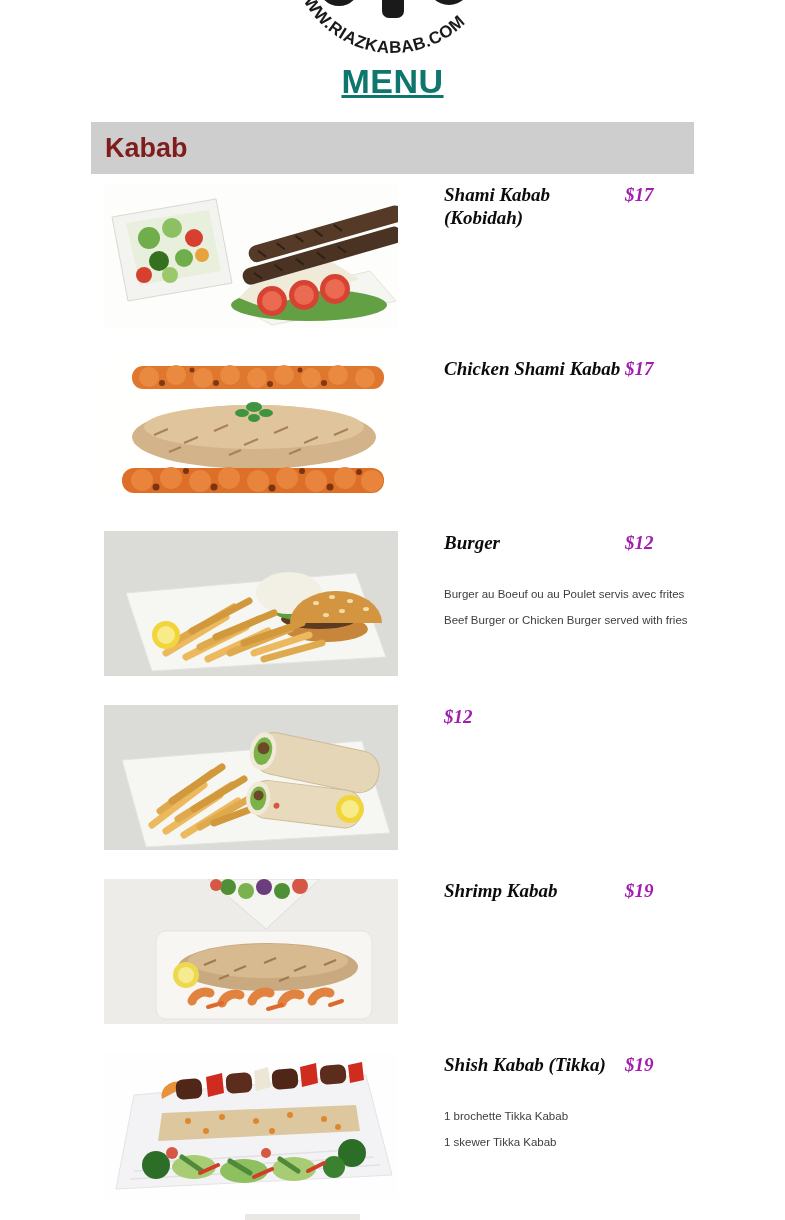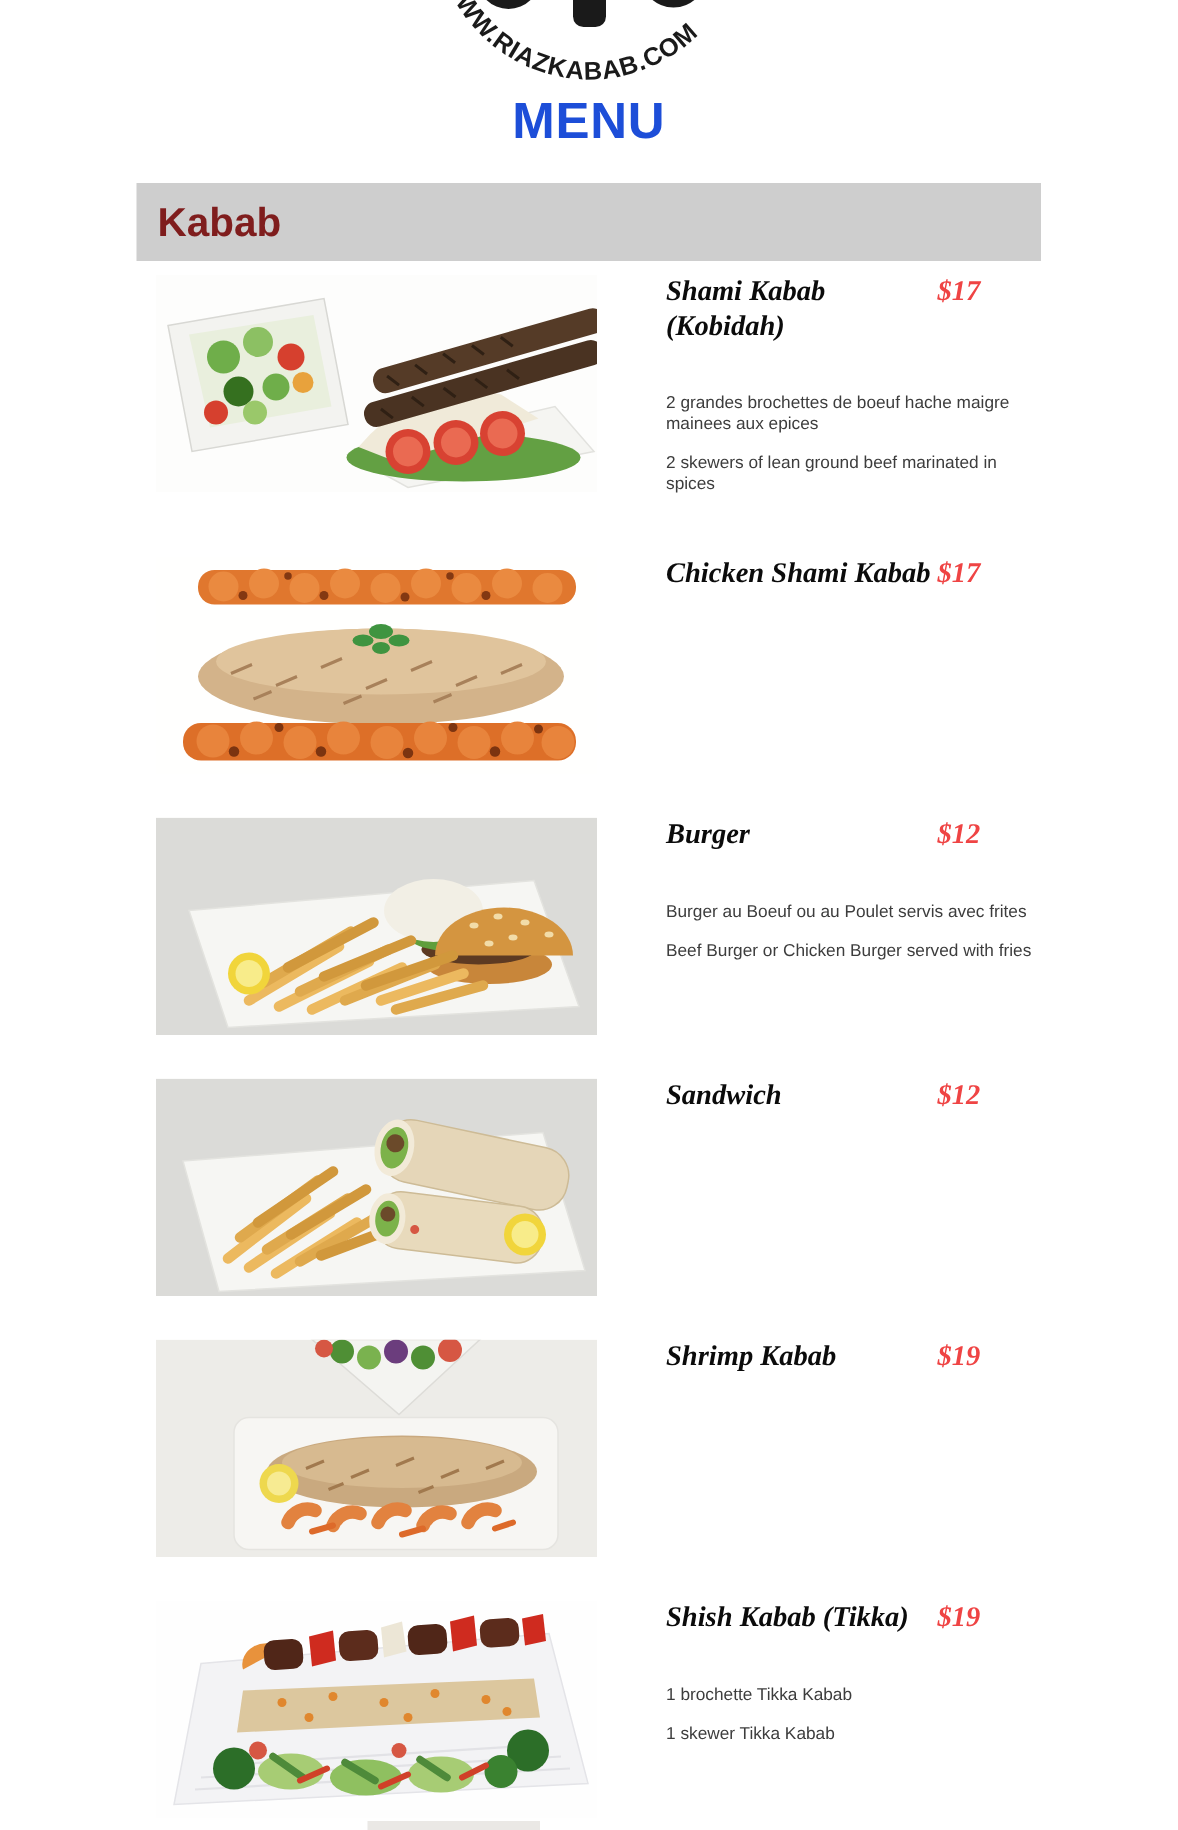--- a/index.html
+++ b/index.html
@@ -4,38 +4,38 @@
 <style>
   html,body{margin:0;padding:0;background:#fff;}
   .page{
     width:785px;height:1220px;margin:0 auto;background:#fff;overflow:hidden;
     position:relative;font-family:"Liberation Sans",sans-serif;color:#0b0b0b;
   }
   .logo-band{height:55px;display:flex;justify-content:center;overflow:hidden;}
   .logo-band svg{display:block;}
   .menu-title{
     text-align:center;font-size:34px;font-weight:700;letter-spacing:0.5px;
-    margin:6px 0 0;line-height:40px;color:#1d4ed8;
+    margin:6px 0 0;line-height:40px;color:#0f766e;text-decoration:underline;
   }
   .section-header{
     width:603px;height:52px;margin:21px auto 0;background:#cecece;
     display:flex;align-items:center;box-sizing:border-box;padding-left:14px;
   }
   .section-title{font-size:27px;font-weight:700;color:#7f1d1d;}
   .items{width:603px;margin:9px auto 0;}
   .menu-item{display:flex;align-items:flex-start;margin-bottom:29px;}
   .item-photo{width:294px;height:145px;margin-left:13px;flex:none;overflow:hidden;}
   .item-photo svg{display:block;width:294px;height:145px;}
   .item-text{margin-left:46px;width:250px;flex:none;}
   .item-header{display:flex;align-items:flex-start;font-family:Liberation Serif, serif;}
   .item-title{
     width:181px;font-size:19px;line-height:23px;font-weight:700;
     font-style:italic;color:#0b0b0b;
   }
-  .item-price{font-size:19px;line-height:23px;font-weight:700;font-style:italic;color:#ef4444;}
+  .item-price{font-size:19px;line-height:23px;font-weight:700;font-style:italic;color:#a21caf;}
   .item-descs{margin-top:33px;}
   .desc{font-size:11.5px;line-height:14px;color:#3d3d3d;}
   .desc + .desc{margin-top:12px;}
   .next-photo-peek{position:absolute;left:245px;top:1214px;width:115px;height:6px;background:#eae8e5;}
 </style>
 </head>
 <body>
 
 <div class="page">
 
@@ -89,24 +89,20 @@
             <circle cx="200" cy="112" r="10" fill="#ea6a52"></circle>
           <circle cx="231" cy="106" r="15" fill="#d84232"></circle>
             <circle cx="231" cy="106" r="10" fill="#ea6a52"></circle>
         </svg>
       </div>
       <div class="item-text">
         <div class="item-header">
           <div class="item-title">Shami Kabab (Kobidah)</div>
           <div class="item-price">$17</div>
         </div>
-        <div class="item-descs">
-          <p class="desc">2 grandes brochettes de boeuf hache maigre mainees aux epices</p>
-          <p class="desc">2 skewers of lean ground beef marinated in spices</p>
-        </div>
       </div>
     </div>
 
     <div class="menu-item">
       <div class="item-photo" aria-label="two grilled chicken kabab skewers with brown rice and mint">
         <svg viewBox="0 0 294 145">
           <rect width="294" height="145" fill="#fffffe"></rect>
           <rect x="28" y="9" width="252" height="23" rx="11" fill="#e0772e"></rect>
           <g fill="#ea8a40">
             <circle cx="45" cy="20" r="10"></circle>
@@ -229,21 +225,20 @@
             <ellipse cx="154" cy="99" rx="8" ry="12" fill="#7cb24a"></ellipse>
             <ellipse cx="154" cy="96" rx="5" ry="5" fill="#6b4a2a"></ellipse>
             <circle cx="173" cy="104" r="3" fill="#d65743"></circle>
           </g>
           <circle cx="246" cy="104" r="14" fill="#f1d53b"></circle>
           <circle cx="246" cy="104" r="9" fill="#f8ec8a"></circle>
         </svg>
       </div>
       <div class="item-text">
         <div class="item-header">
-          <div class="item-title">Sandwich</div>
           <div class="item-price">$12</div>
         </div>
       </div>
     </div>
 
     <div class="menu-item">
       <div class="item-photo" aria-label="grilled shrimp with rice, lemon and triangular salad bowl">
         <svg viewBox="0 0 294 145">
           <rect width="294" height="145" fill="#edece8"></rect>
           <polygon points="104,0 216,0 162,50" fill="#f4f4f1" stroke="#dddcd8"></polygon>

